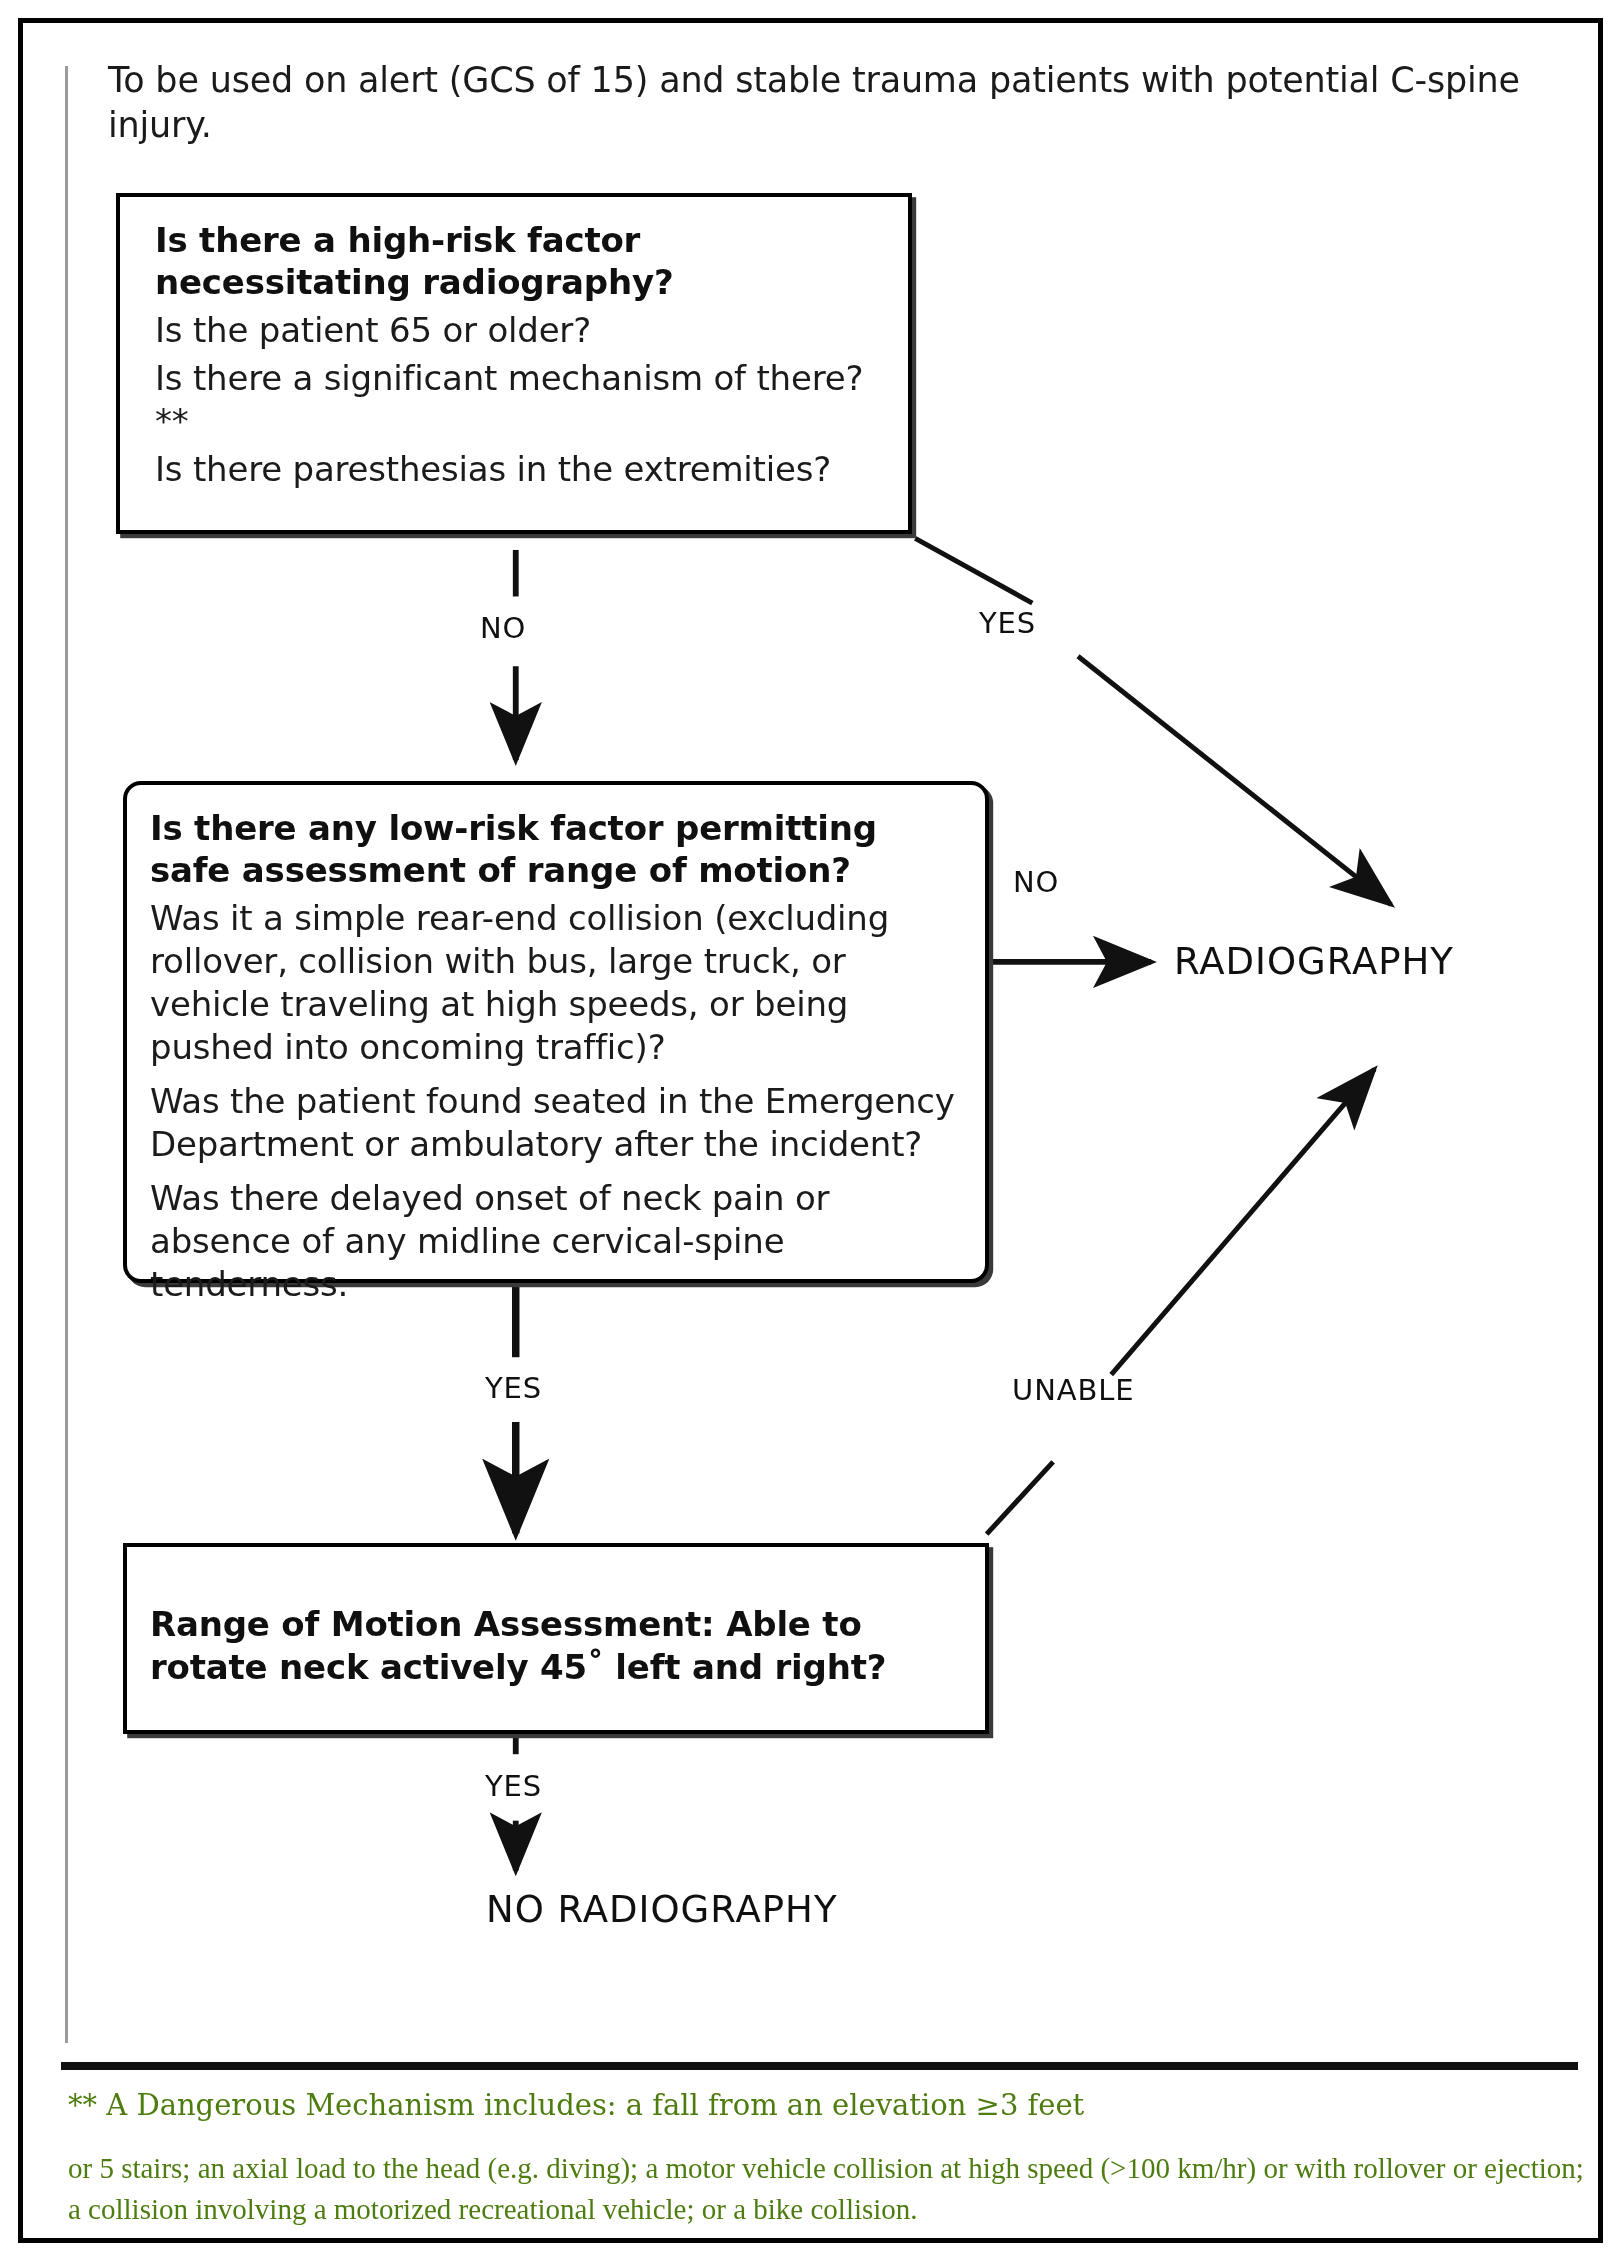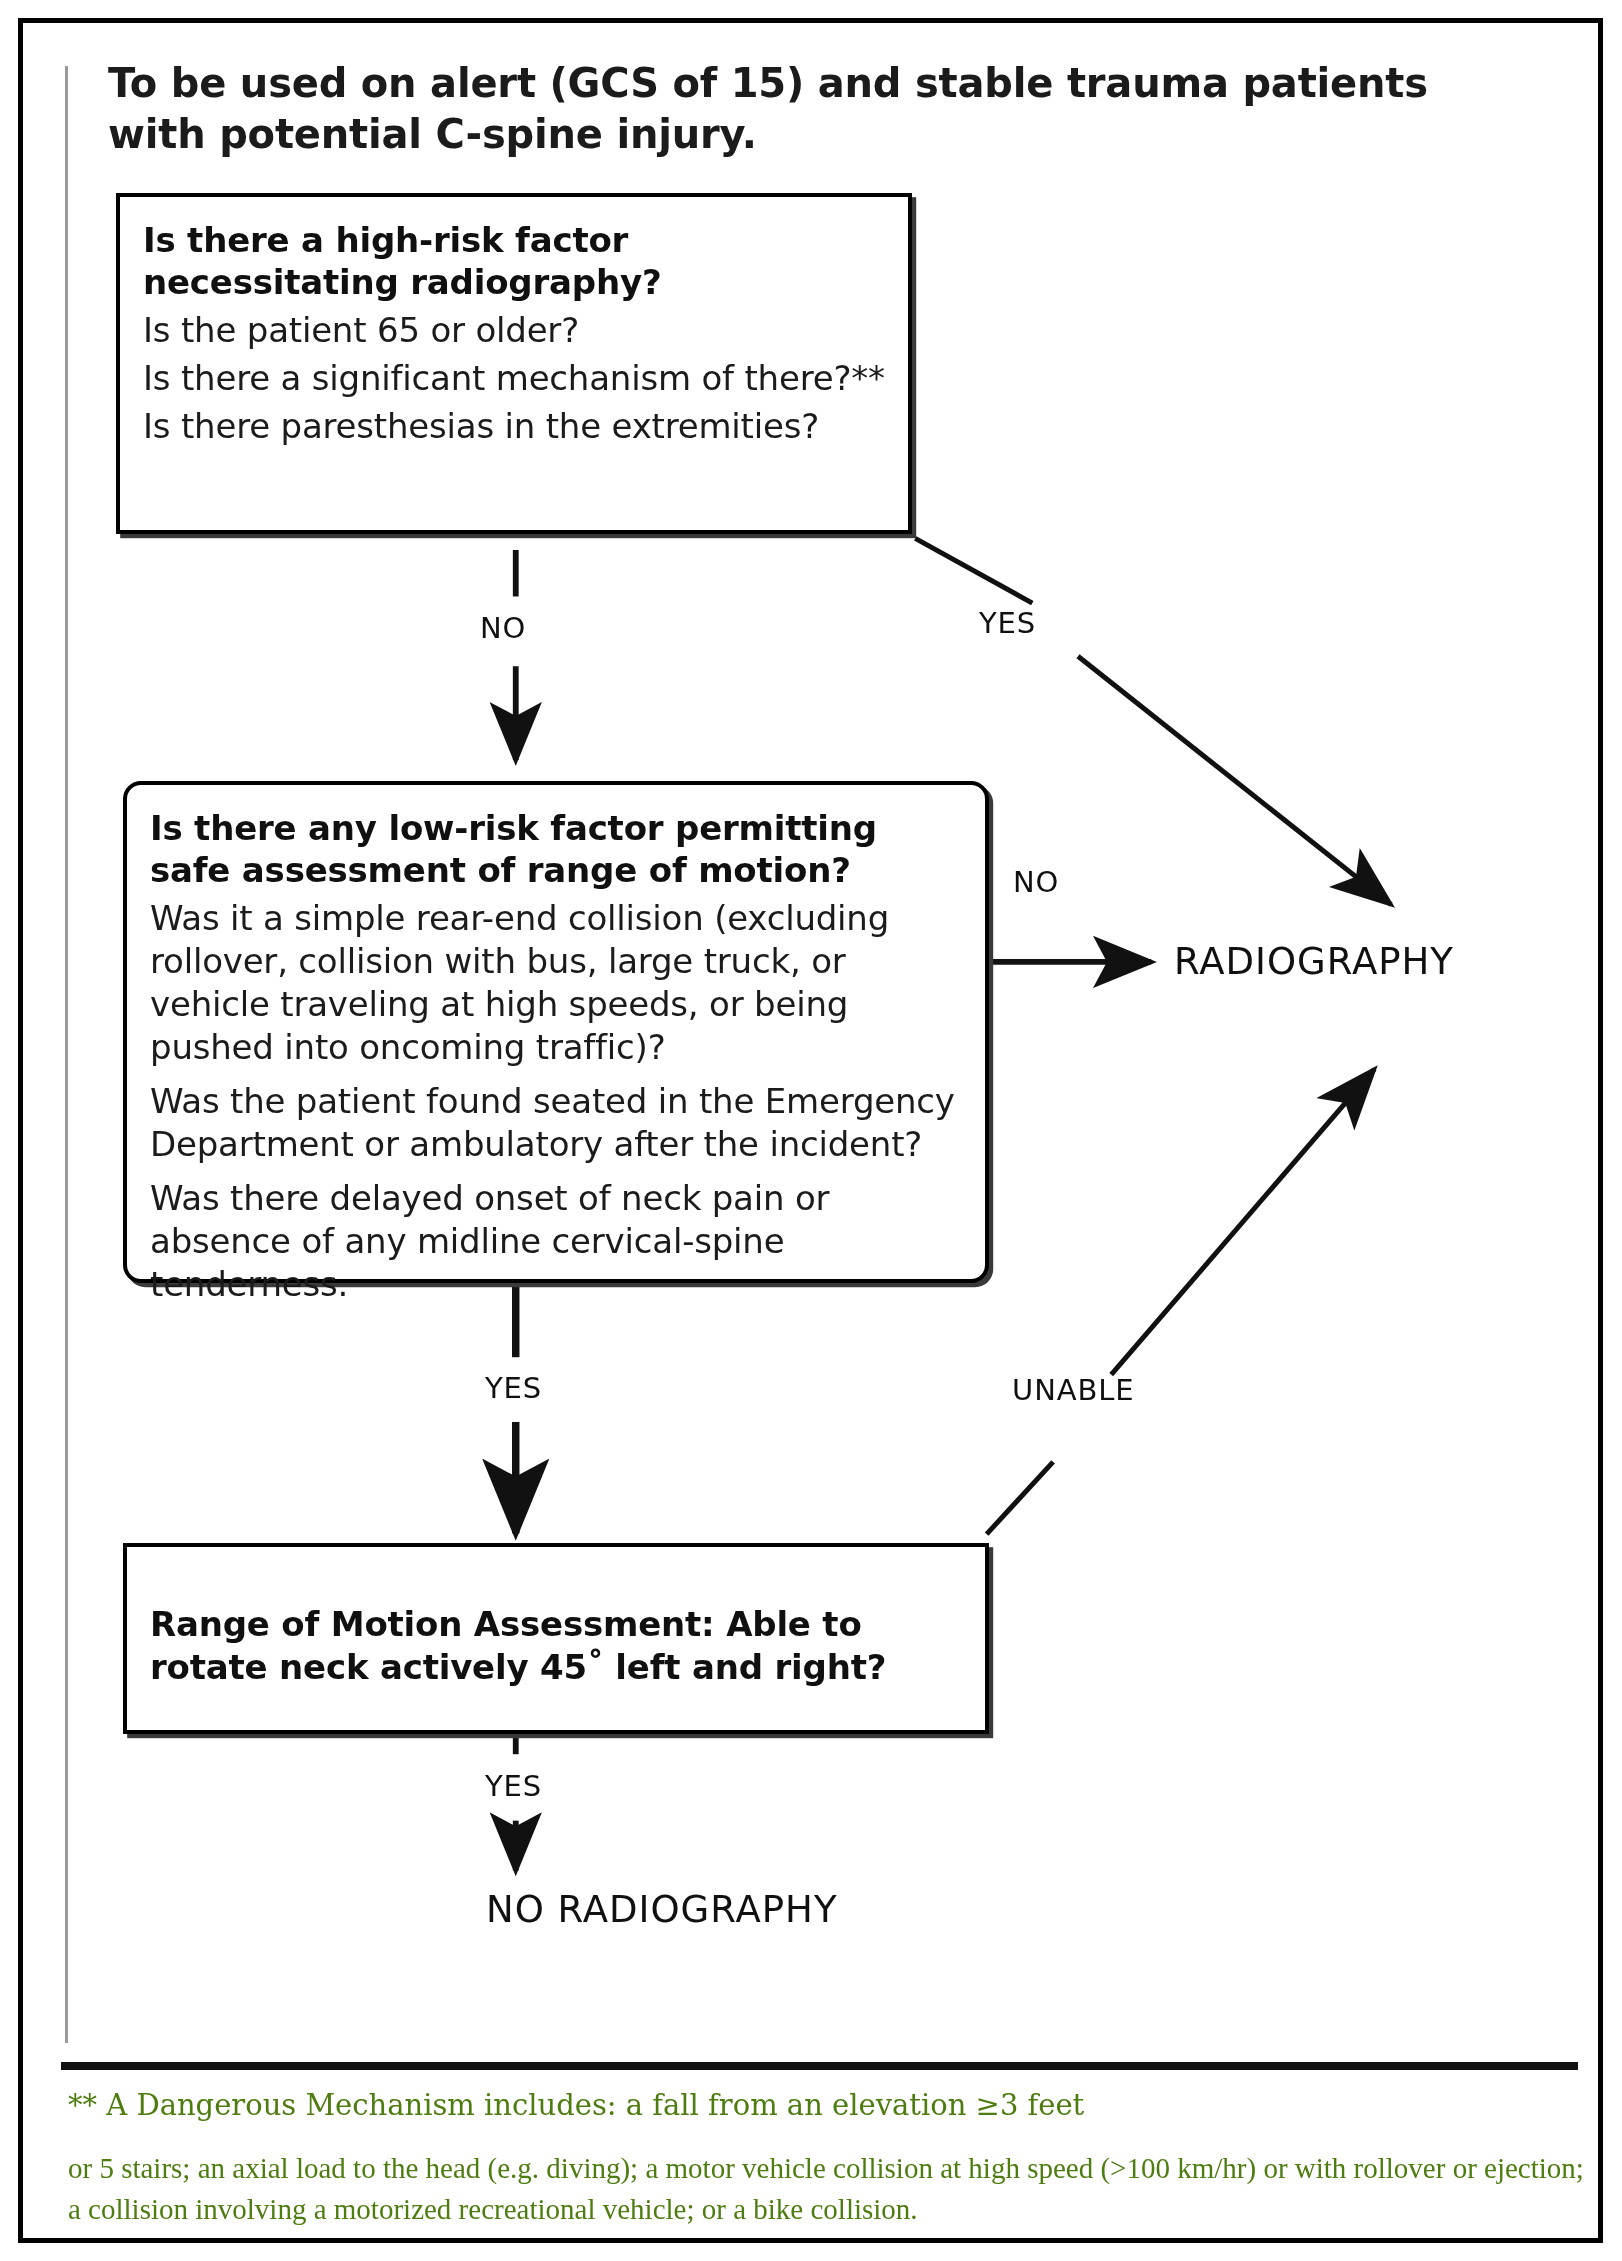--- a/index.html
+++ b/index.html
@@ -36,24 +36,24 @@
     height: 1977px;
     background: #9a9a9a;
   }
 
   
   #intro-text {
     position: absolute;
     left: 108px;
     top: 58px;
     width: 1412px;
-    font-size: 40px;
+    font-size: 35px;
     line-height: 1.28;
     color: #1b1b1b;
-    font-weight: 700;
+    font-weight: 400;
     letter-spacing: -0.2px;
   }
 
   
   .node-box {
     position: absolute;
     background: #ffffff;
     border: 4.2px solid #000000;
     box-sizing: border-box;
     box-shadow: 4.2px 4.2px 0 0 #3a3a3a;
@@ -77,20 +77,21 @@
     margin: 11.6px 0 0 0;
     letter-spacing: -0.2px;
   }
   .node-line.tight { margin-top: 5px; }
 
   #box-high-risk {
     left: 116px;
     top: 193px;
     width: 796px;
     height: 341px;
+    padding-left: 12px;
   }
   #box-low-risk {
     left: 123px;
     top: 781px;
     width: 866px;
     height: 502px;
     border-radius: 18px;
   }
   #box-rom {
     left: 123px;

